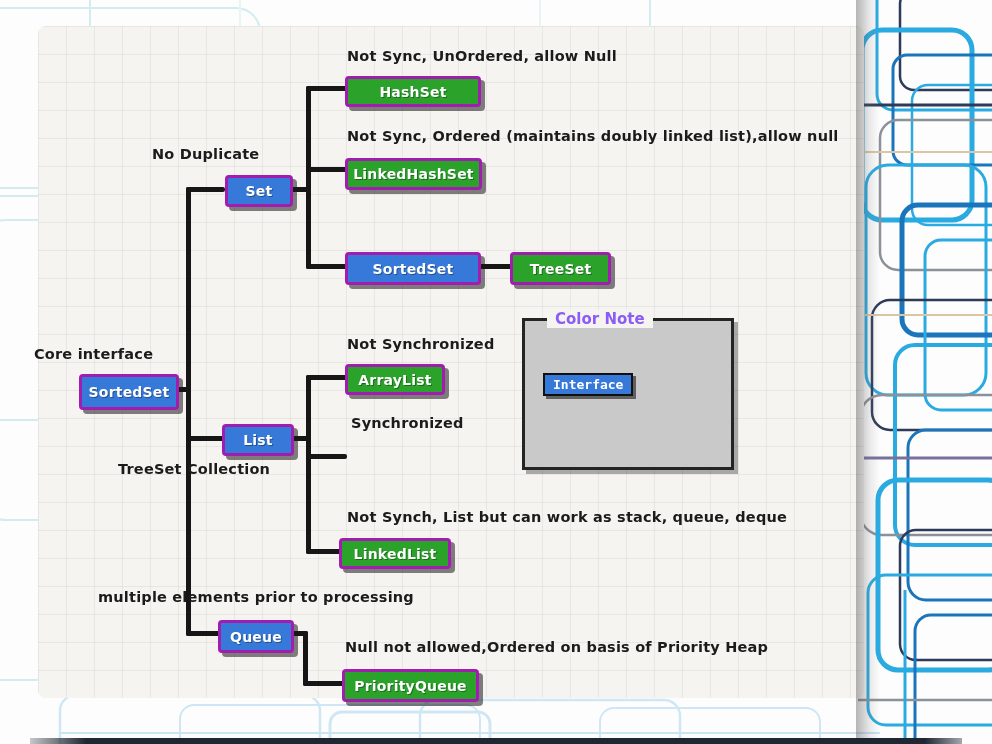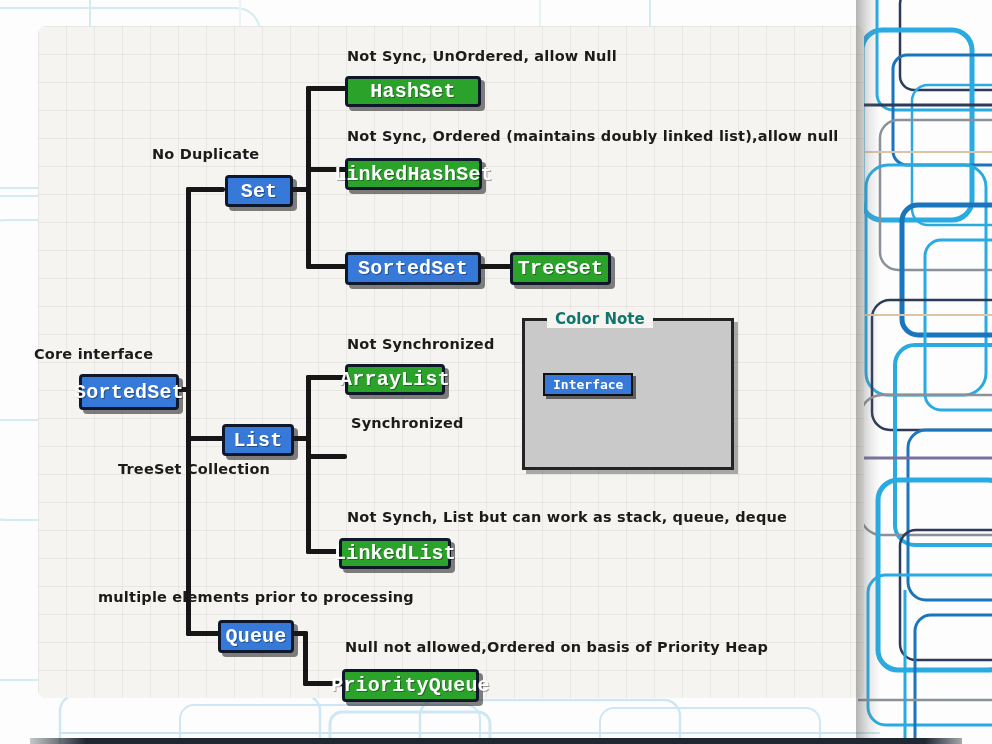--- a/index.html
+++ b/index.html
@@ -10,33 +10,33 @@
          background-color:var(--panelbg,#f5f4f1);
          background-image:linear-gradient(rgba(160,160,160,.16) 1px,transparent 1px),
                           linear-gradient(90deg,rgba(160,160,160,.16) 1px,transparent 1px);
          background-size:28px 28px;}
   .panel-shadow{position:absolute;left:856px;top:0;width:30px;height:744px;
          background:linear-gradient(90deg,rgba(70,70,70,.40),rgba(120,120,120,.16) 45%,rgba(120,120,120,0) 80%);}
   .bottom-bar{position:absolute;left:30px;top:738px;width:932px;height:6px;
          background:linear-gradient(90deg,rgba(31,39,51,.25),#1f2733 6%,#1f2733 96%,rgba(31,39,51,.4));}
   .ln{position:absolute;background:var(--ink,#161616);border-radius:2px;}
   .node{position:absolute;display:flex;align-items:center;justify-content:center;
-        border:3px solid #0f172a;border-radius:4px;color:#fff;
-        font-weight:bold;font-size:20px;letter-spacing:.2px;
+        border:3px solid #a21caf;border-radius:4px;color:#fff;
+        font-weight:bold;font-size:14px;letter-spacing:.2px;
         box-shadow:4px 4px 0 rgba(25,25,25,.55);
-        text-shadow:1px 1px 0 rgba(0,0,0,.35);white-space:nowrap;font-family:Liberation Mono, monospace;}
+        text-shadow:1px 1px 0 rgba(0,0,0,.35);white-space:nowrap;}
   .interface{background:var(--blue,#3679d9);}
   .concrete{background:var(--green,#2ba32b);}
   .note{position:absolute;font-weight:bold;font-size:14.5px;color:var(--notetext,#1b1b1b);
         white-space:nowrap;letter-spacing:.2px;text-align:center;}
   .legend{position:absolute;left:522px;top:318px;width:206px;height:146px;
         background:var(--legendbg,#c9c9c9);border:3px solid #242424;
         box-shadow:4px 4px 0 rgba(25,25,25,.35);}
   .legend-title{position:absolute;left:22px;top:-11px;padding:0 8px;
-        background:var(--panelbg,#f5f4f1);font-weight:bold;font-size:15px;color:#0f766e;white-space:nowrap;}
+        background:var(--panelbg,#f5f4f1);font-weight:bold;font-size:15px;color:#8b5cf6;white-space:nowrap;}
   .badge{position:absolute;display:inline-block;padding:2px 8px;border:2px solid #101010;
         color:#fff;font-family:"DejaVu Sans Mono",monospace;font-weight:bold;font-size:13px;
         box-shadow:3px 3px 0 rgba(10,10,10,.55);white-space:nowrap;}
 </style>
 </head>
 <body>
 
 <div class="stage">
 
   <svg class="deco" viewBox="0 0 992 744" xmlns="http://www.w3.org/2000/svg" fill="none">

